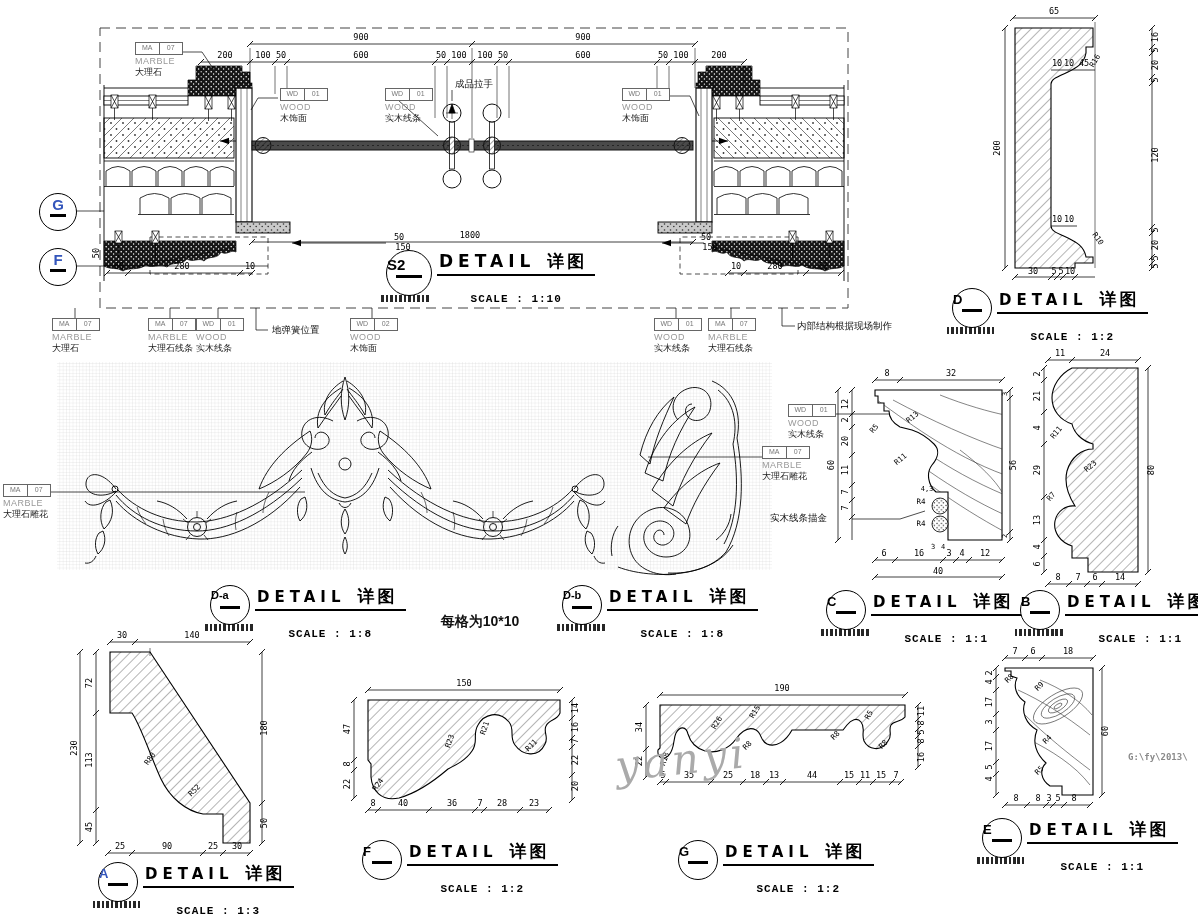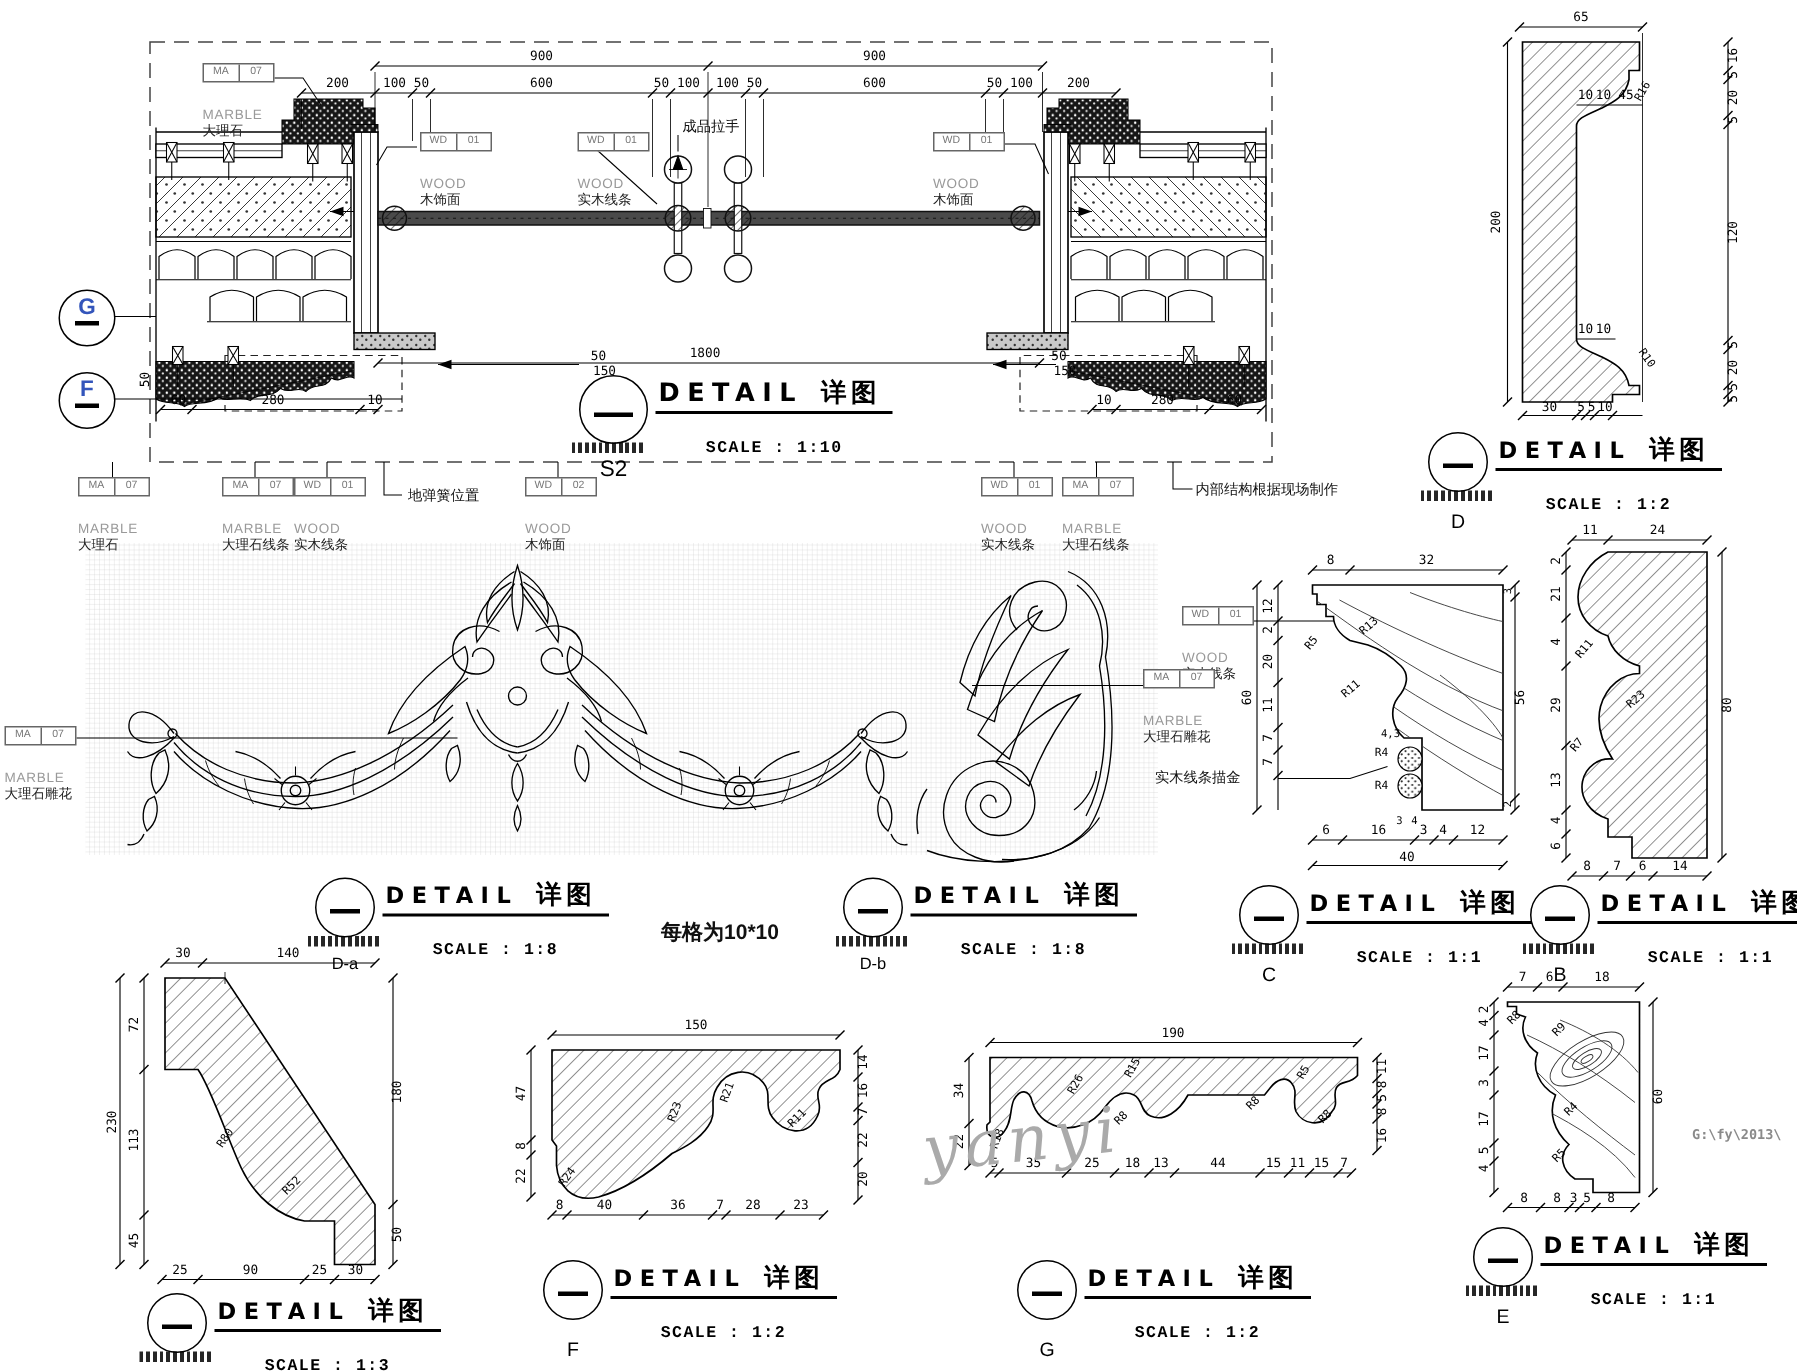--- a/index.html
+++ b/index.html
@@ -11,27 +11,27 @@
   svg text.sm{font-size:7px;}
   .dl{stroke:#000;stroke-width:.75;}
   .xl{stroke:#000;stroke-width:.55;}
   .dash{fill:none;stroke:#444;stroke-width:1;stroke-dasharray:10 6;}
   .dash2{stroke:#222;stroke-width:.8;stroke-dasharray:5 3.5;fill:none;}
   
   .co{position:absolute;}
   .cb{display:flex;border:1px solid #666;width:46px;height:11px;font-size:7px;color:#777;line-height:10px;background:#fff;}
   .cb span{flex:1;text-align:center;}
   .cb span + span{border-left:1px solid #666;}
-  .ce{font-size:9px;color:#999;letter-spacing:.5px;margin-top:16px;white-space:nowrap;}
+  .ce{font-size:9px;color:#999;letter-spacing:.5px;margin-top:1px;white-space:nowrap;}
   .cc{font-size:9px;color:#222;white-space:nowrap;}
   .lbl{position:absolute;font-size:9.5px;color:#111;white-space:nowrap;}
   
   .tb{position:absolute;display:flex;align-items:flex-start;}
   .bub{position:relative;width:38px;height:38px;border:1.3px solid #000;border-radius:50%;flex:none;background:#fff;}
-  .bl{position:absolute;top:3px;width:100%;text-align:center;font-weight:normal;font-size:13px;color:#000;margin-top:48px;}
+  .bl{position:absolute;top:3px;width:100%;text-align:left;font-weight:bold;font-size:13px;color:#000;}
   .bub::after{content:"";position:absolute;left:9px;right:9px;top:20px;height:2.6px;background:#000;}
   .scr{position:absolute;left:-6px;top:38px;width:48px;height:7px;opacity:.85;
        background:repeating-linear-gradient(90deg,#000 0 2.5px,transparent 2.5px 4.5px);}
   .tt{margin-left:5px;}
   .t1{font-weight:bold;border-bottom:2px solid #000;padding:0 8px 1px 2px;white-space:nowrap;}
   .ten{font-size:15px;letter-spacing:5px;font-weight:bold;font-family:"DejaVu Sans",sans-serif;margin-top:20px;}
   .tcn{font-size:17px;font-weight:bold;margin-left:12px;letter-spacing:3px;}
   .ts{font-size:11px;font-weight:bold;letter-spacing:1px;text-align:center;margin-top:17px;font-family:Liberation Mono, monospace;}
   .big .bub{width:44px;height:44px;}
   .big .bl{font-size:15px;top:5px;}

